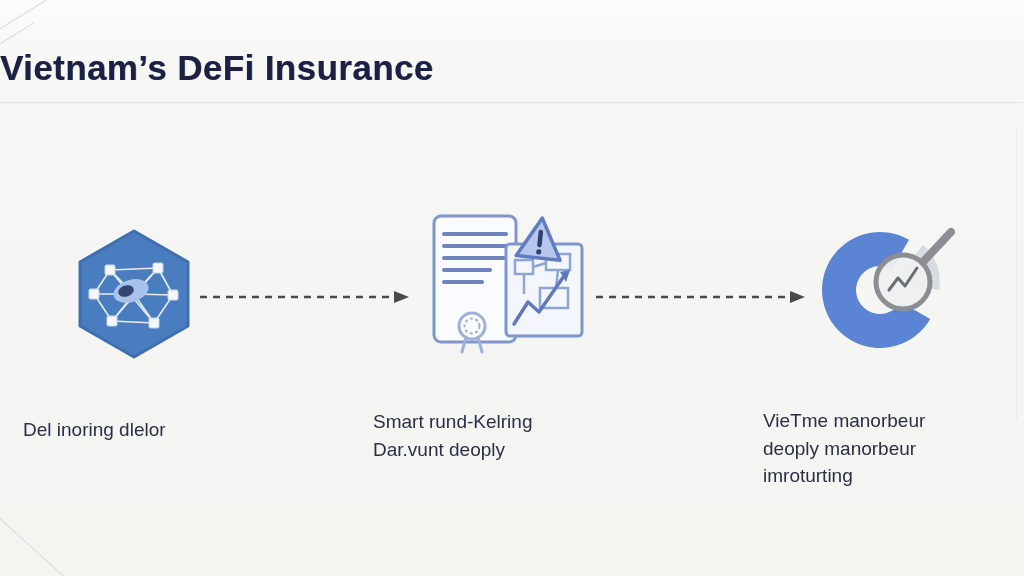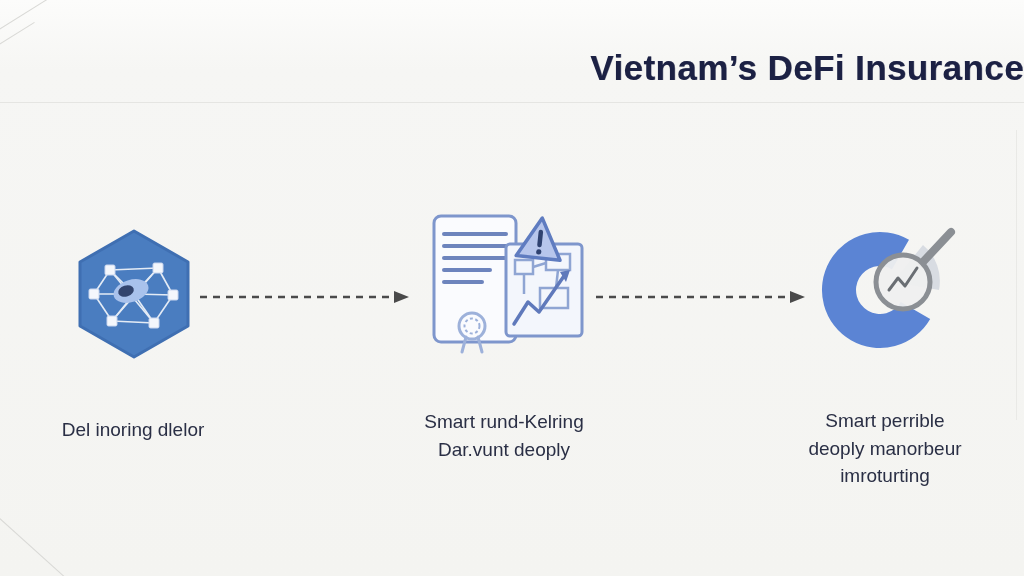--- a/index.html
+++ b/index.html
@@ -3,34 +3,34 @@
 <meta charset="utf-8">
 <style>
   html,body { margin:0; padding:0; background:#e9e9e7; }
   .stage {
     position:relative; width:1024px; height:576px; margin:0 auto;
     background:linear-gradient(180deg,#fcfcfb 0%, #f6f6f4 12%, #f4f4f1 100%);
     overflow:hidden; font-family:"Liberation Sans", sans-serif;
   }
   .title {
     position:absolute; top:48px; left:0; width:100%;
-    text-align:right; font-size:35px; font-weight:bold;
+    text-align:left; font-size:35px; font-weight:bold;
     color:#1c2144; letter-spacing:0.4px;
     text-shadow:0.5px 0 0 rgba(28,33,68,0.55);
   }
   .hairline-top { position:absolute; top:102px; left:0; width:100%; height:1px; background:#e5e5e2; }
   .hairline-right { position:absolute; top:130px; right:7px; width:1px; height:290px; background:#e9e9e6; }
   .corner-line { position:absolute; height:1px; background:#d9d9d6; }
   .corner-line.tl1 { width:70px; left:-12px; top:14px; transform:rotate(-32deg); }
   .corner-line.tl2 { width:46px; left:-8px; top:34px; transform:rotate(-32deg); }
   .corner-line.bl1 { width:110px; left:-22px; top:548px; transform:rotate(42deg); }
   .icon-box { position:absolute; }
   .arrow { position:absolute; }
   .caption {
-    position:absolute; text-align:center; font-size:19px;
+    position:absolute; text-align:left; font-size:19px;
     color:#2a2f45; line-height:1.45; white-space:pre-line;
     font-weight:500;
   }
 </style>
 </head>
 <body>
 
 <div class="stage">
 
   <div class="hairline-top"></div>
@@ -139,17 +139,17 @@
       <circle cx="98" cy="74" r="27" fill="#efefef" fill-opacity="0.95" stroke="#8b8f94" stroke-width="5"></circle>
       <polyline points="84,82 93,70 100,78 112,60" fill="none" stroke="#6a6e73" stroke-width="3" stroke-linecap="round" stroke-linejoin="round"></polyline>
     </svg>
   </div>
 
   <div class="caption" style="left:23px; top:416px; width:220px;">Del inoring dlelor</div>
 
   <div class="caption" style="left:373px; top:408px; width:262px;">Smart rund-Kelring
 Dar.vunt deoply</div>
 
-  <div class="caption" style="left:763px; top:407px; width:244px;">Smart perrible
+  <div class="caption" style="left:763px; top:407px; width:244px;">VieTme manorbeur
 deoply manorbeur
 imroturting</div>
 
 </div>
 
 </body></html>

